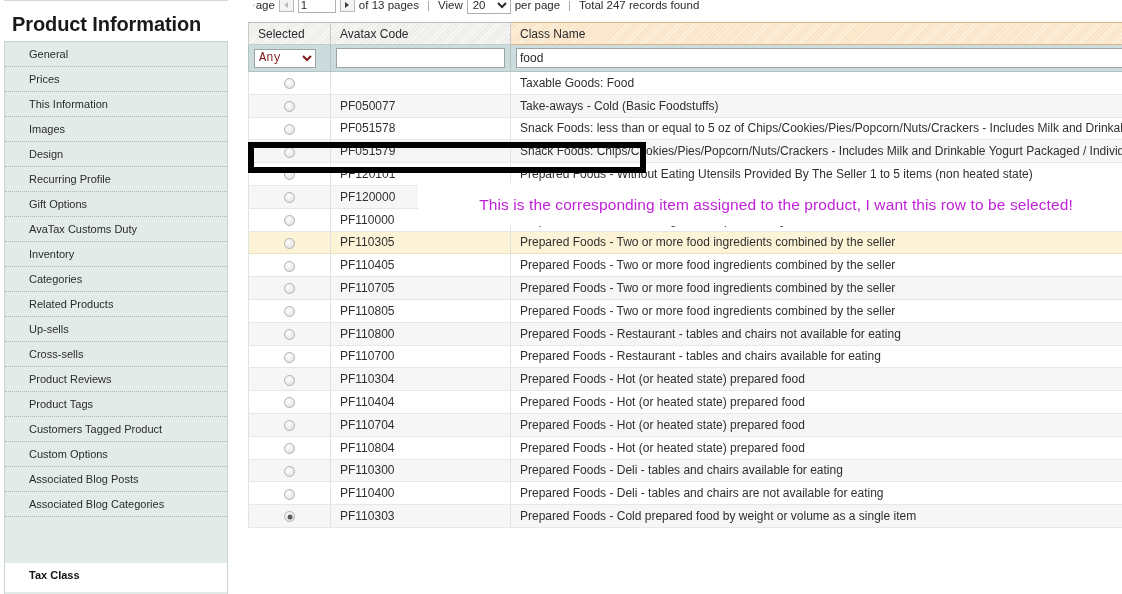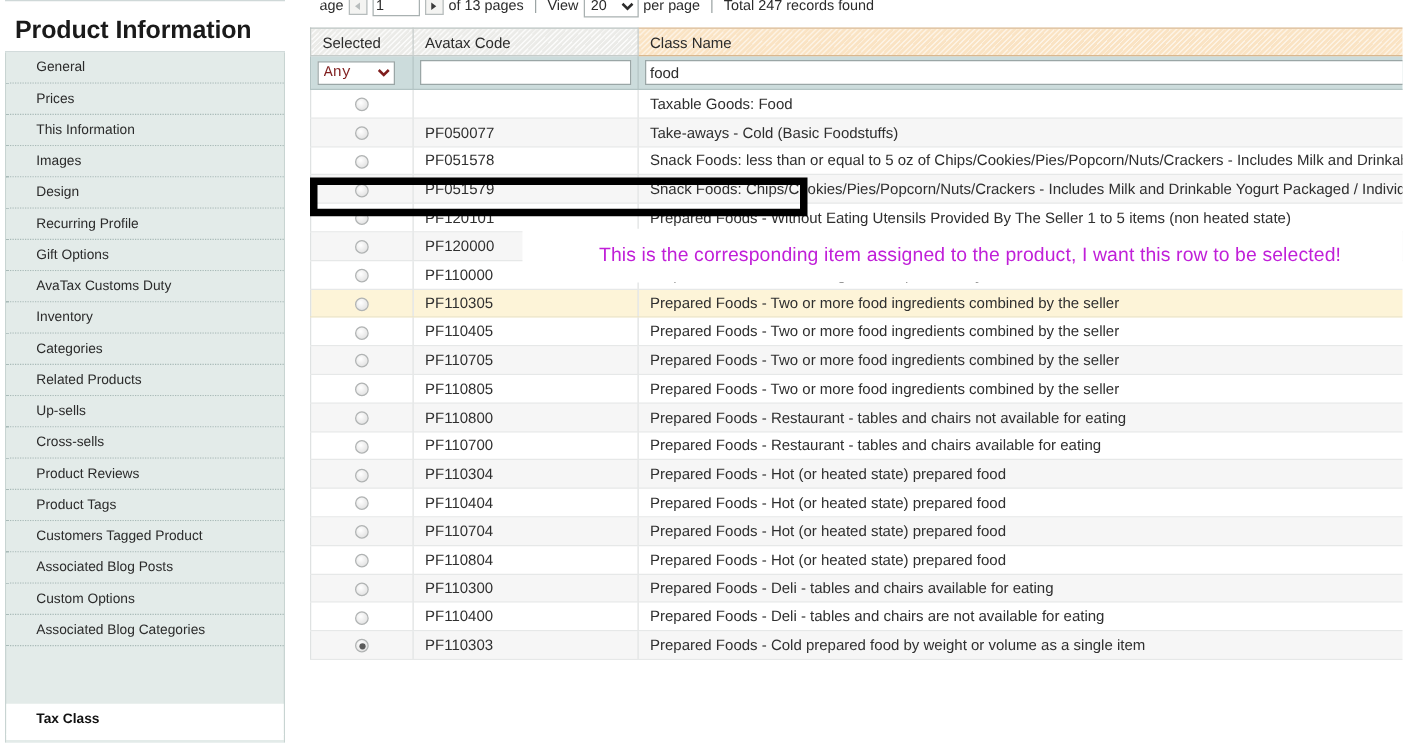--- a/index.html
+++ b/index.html
@@ -274,22 +274,22 @@
         <div class="nav-item"><span>Gift Options</span></div>
         <div class="nav-item"><span>AvaTax Customs Duty</span></div>
         <div class="nav-item"><span>Inventory</span></div>
         <div class="nav-item"><span>Categories</span></div>
         <div class="nav-item"><span>Related Products</span></div>
         <div class="nav-item"><span>Up-sells</span></div>
         <div class="nav-item"><span>Cross-sells</span></div>
         <div class="nav-item"><span>Product Reviews</span></div>
         <div class="nav-item"><span>Product Tags</span></div>
         <div class="nav-item"><span>Customers Tagged Product</span></div>
+        <div class="nav-item"><span>Custom Options</span></div>
         <div class="nav-item"><span>Associated Blog Posts</span></div>
-        <div class="nav-item"><span>Custom Options</span></div>
         <div class="nav-item"><span>Associated Blog Categories</span></div>
         <div class="nav-item active"><span>Tax Class</span></div>
         <div class="nav-gap"></div>
         <div class="nav-item"><span>AskIt Questions</span></div>
       </div>
   </div>
 
   <div id="main">
 
     <div id="grid-toolbar">

